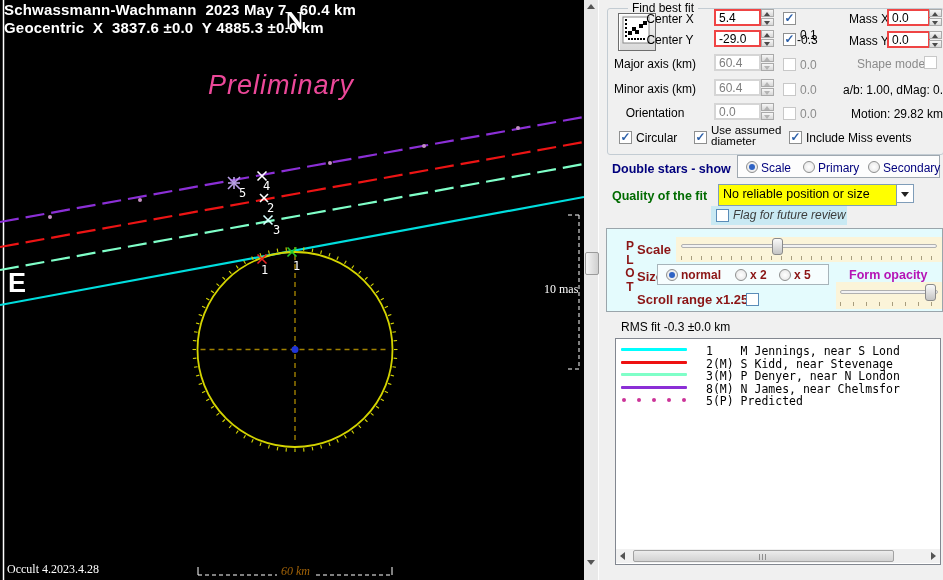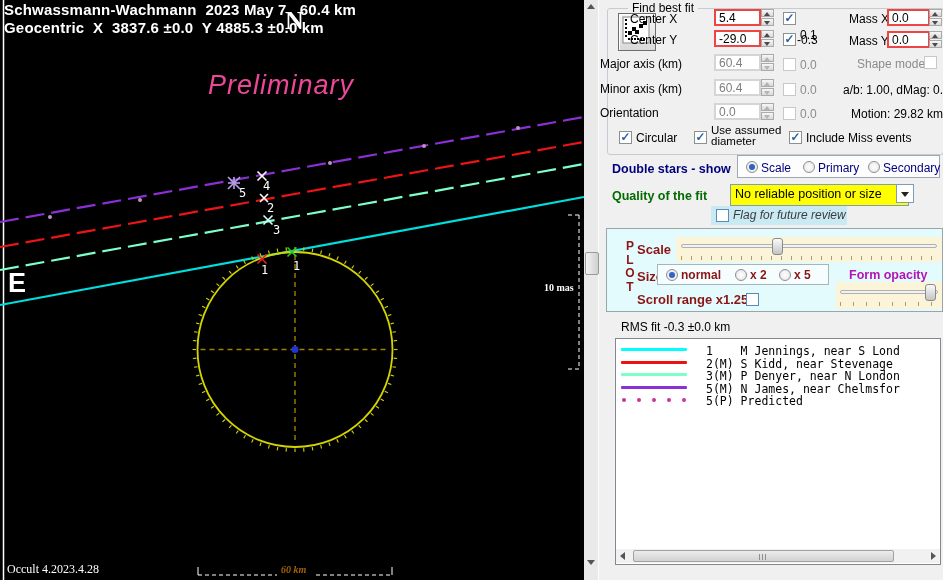--- a/index.html
+++ b/index.html
@@ -7,32 +7,32 @@
   .abs{position:absolute;}
   
   #plot{position:absolute;left:0;top:0;width:584px;height:580px;background:#000;overflow:hidden;}
   #plot-svg{position:absolute;left:0;top:0;}
   .ptxt{position:absolute;color:#fff;white-space:pre;}
   .title-line{font-weight:bold;font-size:15px;letter-spacing:.2px;}
   .watermark{font-style:italic;font-size:27px;color:#ec4899;letter-spacing:1px;}
   .cardinal-n{font-family:"Liberation Serif",serif;font-weight:bold;font-size:26px;}
   .cardinal-e{font-size:27px;font-weight:bold;}
   .serif-small{font-family:"Liberation Serif",serif;font-size:12px;}
-  .scale-txt{font-family:"Liberation Serif",serif;font-size:10px;font-weight:bold;}
+  .scale-txt{font-family:"Liberation Serif",serif;font-size:12px;}
   
   #vscroll{position:absolute;left:584px;top:0;width:15px;height:580px;background:#e9e9e9;border-right:1px solid #fdfdfd;box-sizing:border-box;}
   .sb-thumb-v{position:absolute;left:1px;top:252px;width:12px;height:21px;background:linear-gradient(90deg,#f4f4f4,#cfcfcf);border:1px solid #9a9a9a;border-radius:2px;}
   .tri{width:0;height:0;position:absolute;}
   .tri.up{border-left:4px solid transparent;border-right:4px solid transparent;border-bottom:5px solid #555;left:3px;top:4px;}
   .tri.down{border-left:4px solid transparent;border-right:4px solid transparent;border-top:5px solid #555;left:3px;top:560px;}
   
   #panel{position:absolute;left:599px;top:0;width:344px;height:580px;background:#f0f0f0;}
   .lbl{position:absolute;font-size:12px;white-space:nowrap;}
   .b{font-weight:bold;}
-  .right{text-align:left;}
+  .right{text-align:center;}
   .gray{color:#8b8b8b;}
   .grp{position:absolute;border:1px solid #c3ccd3;border-radius:3px;}
   .grp>span{position:absolute;top:-8px;left:20px;background:#f0f0f0;padding:0 4px;font-size:12px;white-space:nowrap;}
   .tb{position:absolute;height:17px;border:2px solid #ef4444;background:#fff;font-family:"Liberation Sans",sans-serif;font-size:12px;padding:0 3px;box-sizing:border-box;}
   .tb:disabled{color:#7e7e7e;border-color:#d5d5d5;background:#fff;}
   .spin{position:absolute;width:13px;height:17px;}
   .sbtn{position:absolute;left:0;width:13px;height:8px;background:linear-gradient(#f7f7f7,#d8d8d8);border:1px solid #aaa;box-sizing:border-box;}
   .sbtn.b2{top:9px;}
   .sbtn .tu{position:absolute;left:2px;top:2px;width:0;height:0;border-left:3px solid transparent;border-right:3px solid transparent;border-bottom:4px solid #4a4a4a;}
   .sbtn .td{position:absolute;left:2px;top:2px;width:0;height:0;border-left:3px solid transparent;border-right:3px solid transparent;border-top:4px solid #4a4a4a;}
@@ -42,21 +42,21 @@
   .cb.on::after{content:"✓";}
   .cb.dis{border-color:#c8c8c8;}
   .cb.blue{border-color:#5a8cb8;}
   .radio{position:absolute;width:12px;height:12px;border:1px solid #8e8f8f;border-radius:50%;background:radial-gradient(#ffffff,#e2e2e2);box-sizing:border-box;}
   .radio.sel::after{content:"";position:absolute;left:2px;top:2px;width:6px;height:6px;border-radius:50%;background:#2f63c4;}
   .navy{color:#00007d;}
   .green{color:#006b00;}
   .darkred{color:#8b1515;}
   .magenta{color:#b513b5;}
   
-  .combo-field{position:absolute;border:1px solid #7f9db9;background:#ffff00;height:22px;box-sizing:border-box;font-size:12.5px;padding:2px 4px;white-space:nowrap;overflow:hidden;margin-left:12px;}
+  .combo-field{position:absolute;border:1px solid #7f9db9;background:#ffff00;height:22px;box-sizing:border-box;font-size:12.5px;padding:2px 4px;white-space:nowrap;overflow:hidden;}
   .combo-btn{position:absolute;width:18px;height:19px;background:#fff;border:1px solid #7f9db9;box-sizing:border-box;}
   .combo-btn .td{position:absolute;left:4px;top:7px;width:0;height:0;border-left:4px solid transparent;border-right:4px solid transparent;border-top:5px solid #222;}
   
   .flagbg{position:absolute;background:#c9e9f3;}
   .ital{font-style:italic;color:#3c3c3c;}
   
   #plotpanel{position:absolute;left:7px;top:228px;width:337px;height:84px;background:#e4fbfd;border:1px solid #9aa5ab;box-sizing:border-box;}
   .plotletters{position:absolute;left:17px;top:11px;font-weight:bold;font-size:12px;color:#8b1515;line-height:13.5px;text-align:center;width:12px;}
   .plotletters span{display:block;}
   .slider-bg{position:absolute;background:#fbf4d9;}
@@ -404,21 +404,21 @@
           <div class="lrow" style="top: 17.5px;">
             <div class="lline" style="background: rgb(238, 17, 17);"></div>
             <span class="ltext">2(M) S Kidd, near Stevenage</span>
           </div>
           <div class="lrow" style="top: 30px;">
             <div class="lline" style="background: rgb(127, 255, 200);"></div>
             <span class="ltext">3(M) P Denyer, near N London</span>
           </div>
           <div class="lrow" style="top: 42.5px;">
             <div class="lline" style="background: rgb(139, 47, 214);"></div>
-            <span class="ltext">5(M) N James, near Chelmsfor</span>
+            <span class="ltext">8(M) N James, near Chelmsfor</span>
           </div>
           <div class="lrow" style="top: 55px;">
             <div class="ldots">
               <span style="left: 6px; background: rgb(204, 51, 153);"></span>
               <span style="left: 21px; background: rgb(204, 51, 153);"></span>
               <span style="left: 36px; background: rgb(204, 51, 153);"></span>
               <span style="left: 51px; background: rgb(204, 51, 153);"></span>
               <span style="left: 66px; background: rgb(204, 51, 153);"></span>
             </div>
             <span class="ltext">5(P) Predicted</span>

